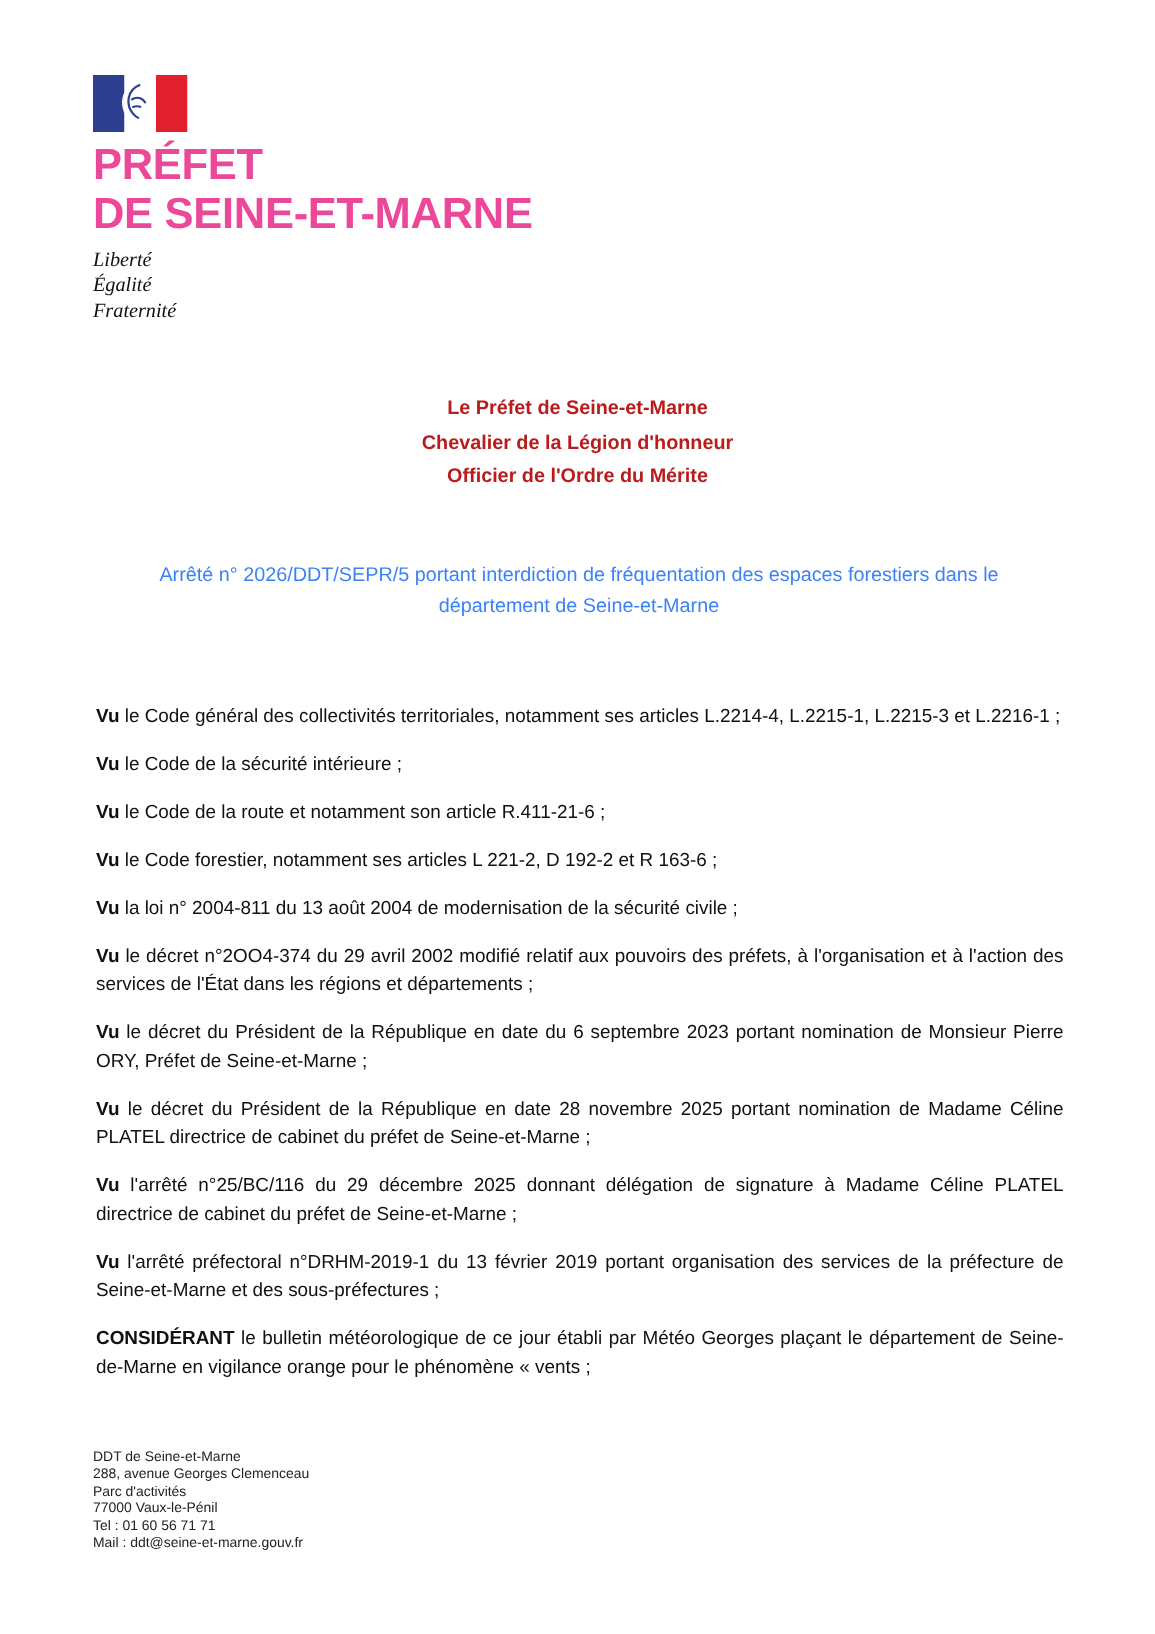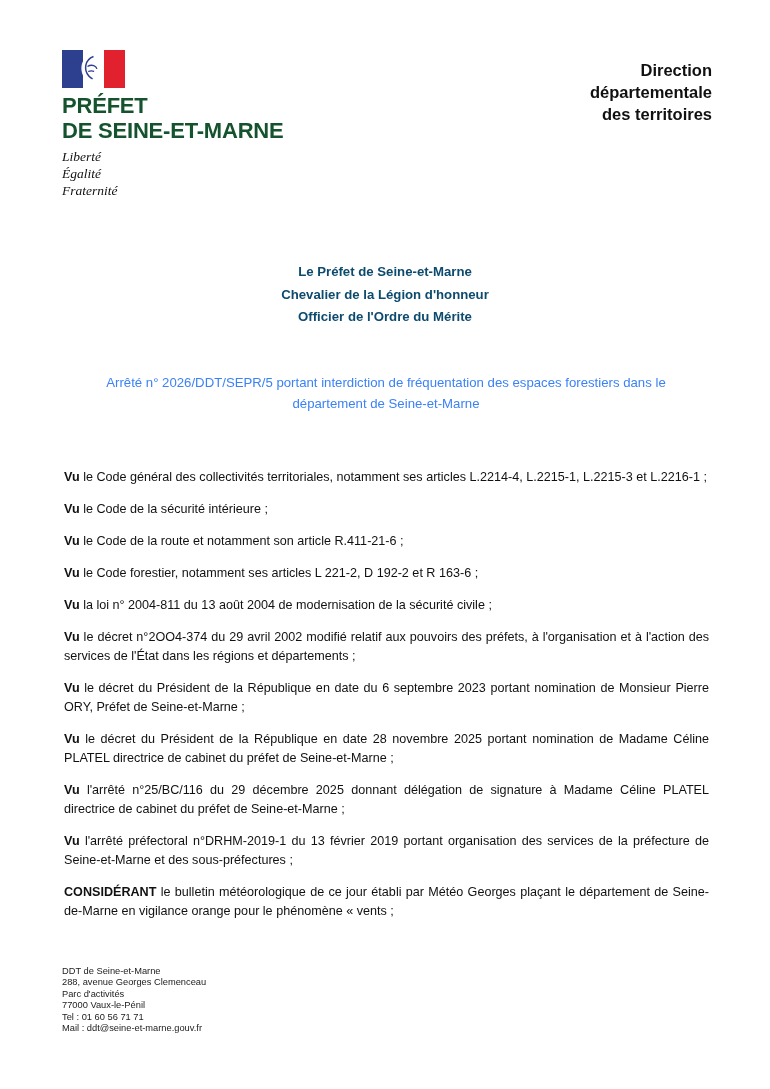--- a/index.html
+++ b/index.html
@@ -41,24 +41,24 @@
 
   .flag {
     width: 63px;
     height: 38px;
     display: block;
     margin-bottom: 6px;
   }
 
   .prefet-name {
     font-weight: bold;
-    font-size: 22px;
+    font-size: 29px;
     line-height: 1.13;
     letter-spacing: -0.2px;
-    color: #14532d;
+    color: #ec4899;
     white-space: pre-line;
   }
 
   .motto {
     margin-top: 4px;
     font-family: "Liberation Serif", serif;
     font-style: italic;
     font-size: 13.5px;
     line-height: 1.28;
     color: #101010;
@@ -80,21 +80,21 @@
   
   .qualities {
     position: absolute;
     top: 261px;
     left: 0;
     right: 0;
     text-align: center;
     font-weight: bold;
     font-size: 13.2px;
     line-height: 22.5px;
-    color: #0c4a6e;
+    color: #b91c1c;
   }
 
   .arrete-title {
     position: absolute;
     top: 372px;
     left: 68px;
     width: 636px;
     text-align: center;
     font-size: 13.2px;
     line-height: 21px;
@@ -155,23 +155,20 @@
       </svg>
 
       <div class="prefet-name">PRÉFET
 DE SEINE-ET-MARNE</div>
 
       <div class="motto">Liberté
 Égalité
 Fraternité</div>
     </div>
 
-    <div class="direction-block">Direction
-départementale
-des territoires</div>
   </div>
 
   <div class="qualities">
     <div>Le Préfet de Seine-et-Marne</div>
     <div>Chevalier de la Légion d'honneur</div>
     <div>Officier de l'Ordre du Mérite</div>
   </div>
 
   <div class="arrete-title">Arrêté n° 2026/DDT/SEPR/5 portant interdiction de fréquentation des espaces forestiers dans le département de Seine-et-Marne</div>
 

